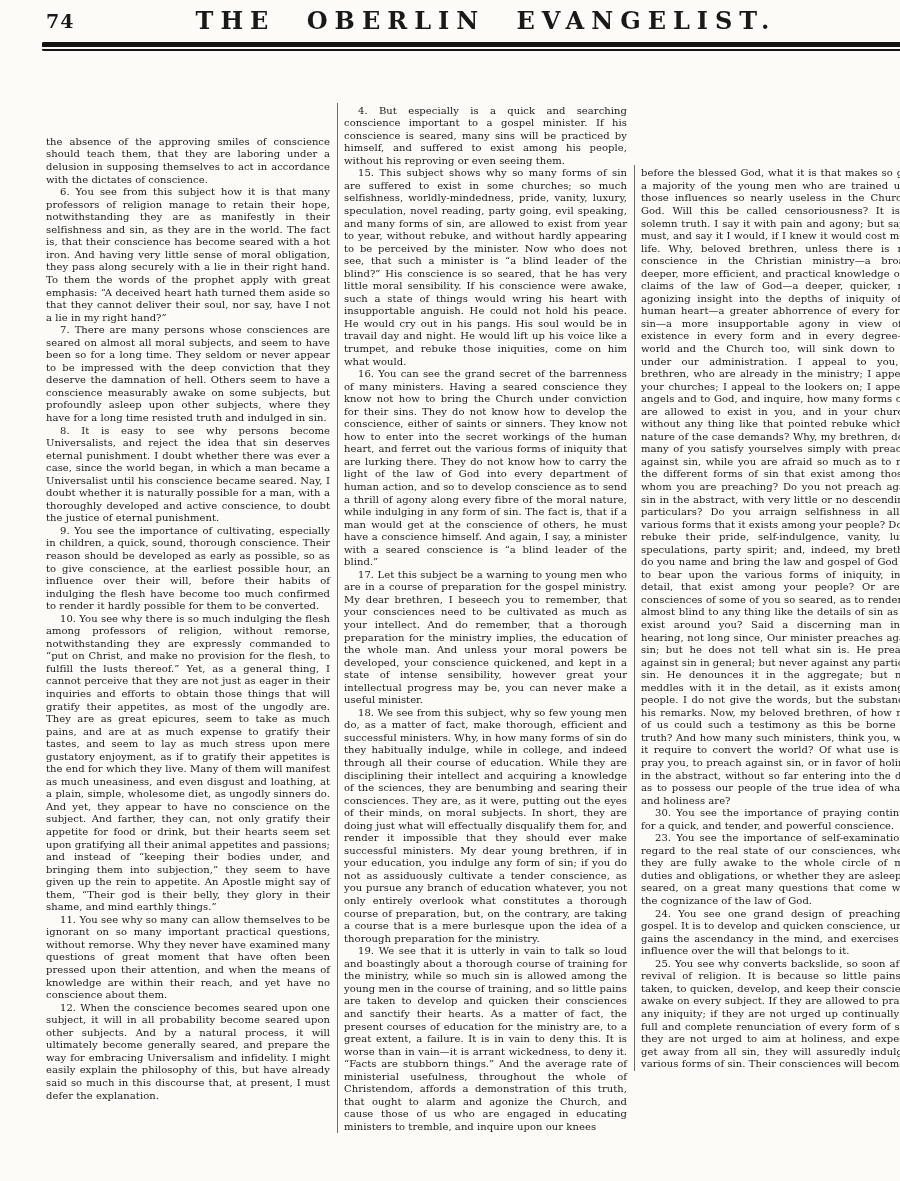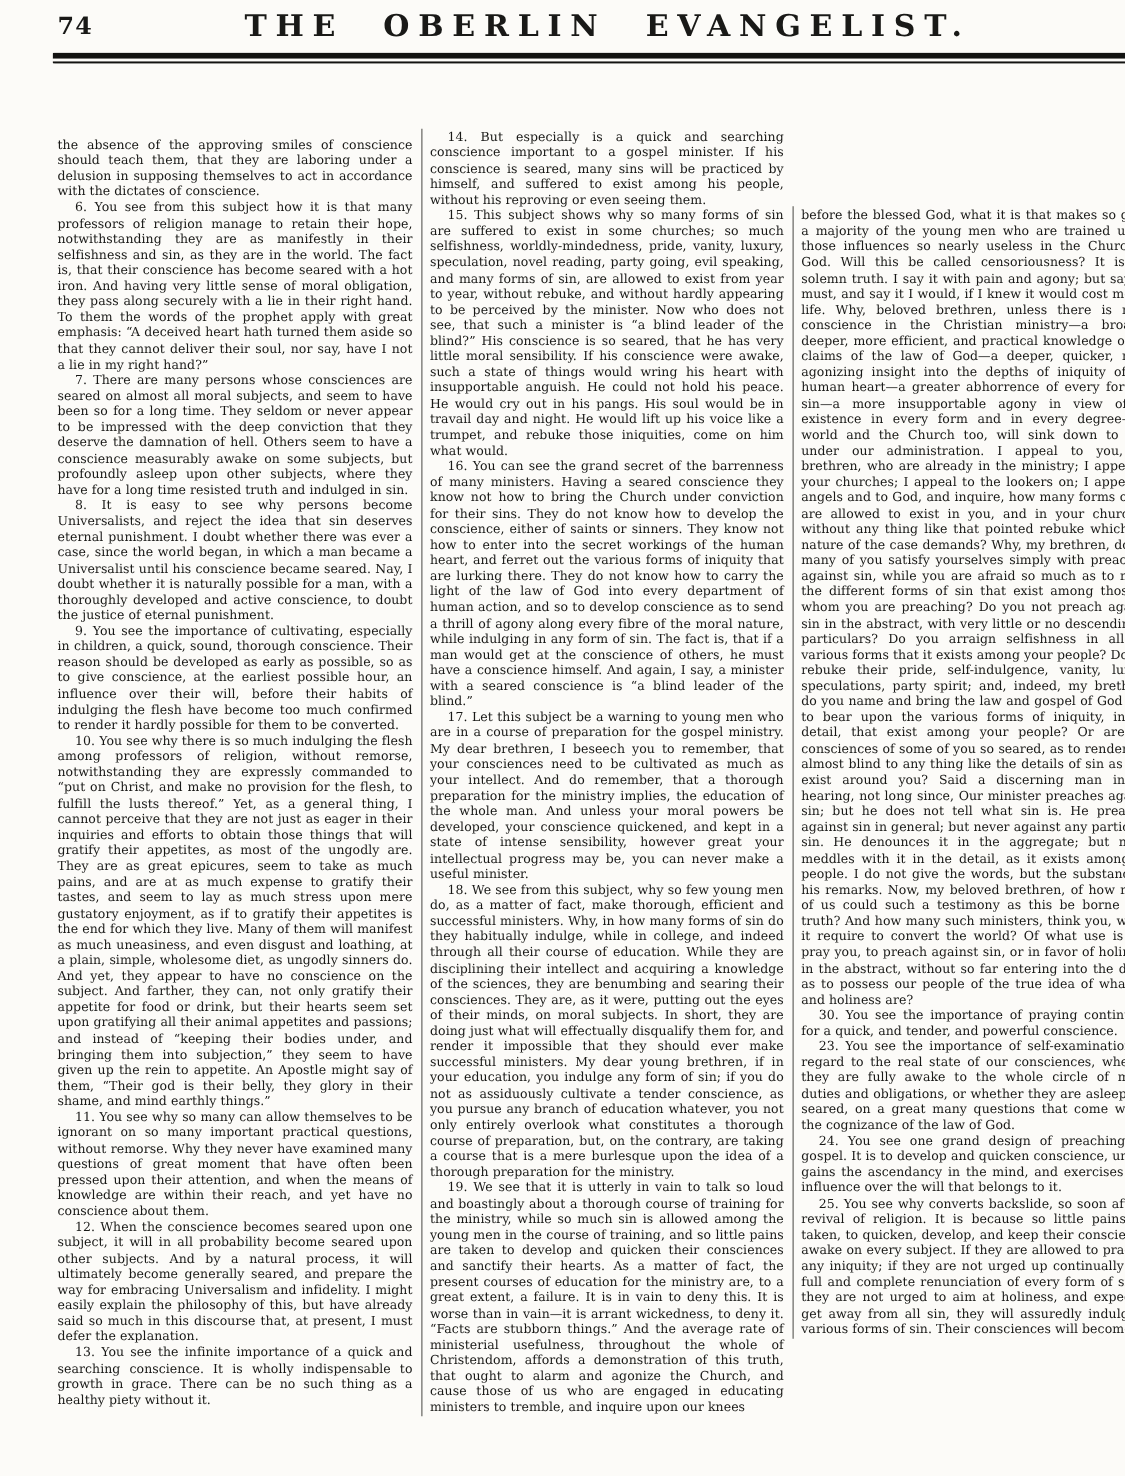--- a/index.html
+++ b/index.html
@@ -84,24 +84,23 @@
   <main class="columns">
     <section class="col">
         <p class="">the absence of the approving smiles of conscience should teach them, that they are laboring under a delusion in supposing themselves to act in accordance with the dictates of conscience.</p>
         <p class="indent">6. You see from this subject how it is that many professors of religion manage to retain their hope, notwithstanding they are as manifestly in their selfishness and sin, as they are in the world. The fact is, that their conscience has become seared with a hot iron. And having very little sense of moral obligation, they pass along securely with a lie in their right hand. To them the words of the prophet apply with great emphasis: “A deceived heart hath turned them aside so that they cannot deliver their soul, nor say, have I not a lie in my right hand?”</p>
         <p class="indent">7. There are many persons whose consciences are seared on almost all moral subjects, and seem to have been so for a long time. They seldom or never appear to be impressed with the deep conviction that they deserve the damnation of hell. Others seem to have a conscience measurably awake on some subjects, but profoundly asleep upon other subjects, where they have for a long time resisted truth and indulged in sin.</p>
         <p class="indent">8. It is easy to see why persons become Universalists, and reject the idea that sin deserves eternal punishment. I doubt whether there was ever a case, since the world began, in which a man became a Universalist until his conscience became seared. Nay, I doubt whether it is naturally possible for a man, with a thoroughly developed and active conscience, to doubt the justice of eternal punishment.</p>
         <p class="indent">9. You see the importance of cultivating, especially in children, a quick, sound, thorough conscience. Their reason should be developed as early as possible, so as to give conscience, at the earliest possible hour, an influence over their will, before their habits of indulging the flesh have become too much confirmed to render it hardly possible for them to be converted.</p>
         <p class="indent">10. You see why there is so much indulging the flesh among professors of religion, without remorse, notwithstanding they are expressly commanded to “put on Christ, and make no provision for the flesh, to fulfill the lusts thereof.” Yet, as a general thing, I cannot perceive that they are not just as eager in their inquiries and efforts to obtain those things that will gratify their appetites, as most of the ungodly are. They are as great epicures, seem to take as much pains, and are at as much expense to gratify their tastes, and seem to lay as much stress upon mere gustatory enjoyment, as if to gratify their appetites is the end for which they live. Many of them will manifest as much uneasiness, and even disgust and loathing, at a plain, simple, wholesome diet, as ungodly sinners do. And yet, they appear to have no conscience on the subject. And farther, they can, not only gratify their appetite for food or drink, but their hearts seem set upon gratifying all their animal appetites and passions; and instead of “keeping their bodies under, and bringing them into subjection,” they seem to have given up the rein to appetite. An Apostle might say of them, “Their god is their belly, they glory in their shame, and mind earthly things.”</p>
         <p class="indent">11. You see why so many can allow themselves to be ignorant on so many important practical questions, without remorse. Why they never have examined many questions of great moment that have often been pressed upon their attention, and when the means of knowledge are within their reach, and yet have no conscience about them.</p>
         <p class="indent">12. When the conscience becomes seared upon one subject, it will in all probability become seared upon other subjects. And by a natural process, it will ultimately become generally seared, and prepare the way for embracing Universalism and infidelity. I might easily explain the philosophy of this, but have already said so much in this discourse that, at present, I must defer the explanation.</p>
-        <p class="indent">13. You see the infinite importance of a quick and searching conscience. It is wholly indispensable to growth in grace. There can be no such thing as a healthy piety without it.</p>
       </section>
     <section class="col">
-        <p class="indent">14. But especially is a quick and searching conscience important to a gospel minister. If his conscience is seared, many sins will be practiced by himself, and suffered to exist among his people, without his reproving or even seeing them.</p>
+        <p class="indent">4. But especially is a quick and searching conscience important to a gospel minister. If his conscience is seared, many sins will be practiced by himself, and suffered to exist among his people, without his reproving or even seeing them.</p>
         <p class="indent">15. This subject shows why so many forms of sin are suffered to exist in some churches; so much selfishness, worldly-mindedness, pride, vanity, luxury, speculation, novel reading, party going, evil speaking, and many forms of sin, are allowed to exist from year to year, without rebuke, and without hardly appearing to be perceived by the minister. Now who does not see, that such a minister is “a blind leader of the blind?” His conscience is so seared, that he has very little moral sensibility. If his conscience were awake, such a state of things would wring his heart with insupportable anguish. He could not hold his peace. He would cry out in his pangs. His soul would be in travail day and night. He would lift up his voice like a trumpet, and rebuke those iniquities, come on him what would.</p>
         <p class="indent">16. You can see the grand secret of the barrenness of many ministers. Having a seared conscience they know not how to bring the Church under conviction for their sins. They do not know how to develop the conscience, either of saints or sinners. They know not how to enter into the secret workings of the human heart, and ferret out the various forms of iniquity that are lurking there. They do not know how to carry the light of the law of God into every department of human action, and so to develop conscience as to send a thrill of agony along every fibre of the moral nature, while indulging in any form of sin. The fact is, that if a man would get at the conscience of others, he must have a conscience himself. And again, I say, a minister with a seared conscience is “a blind leader of the blind.”</p>
         <p class="indent">17. Let this subject be a warning to young men who are in a course of preparation for the gospel ministry. My dear brethren, I beseech you to remember, that your consciences need to be cultivated as much as your intellect. And do remember, that a thorough preparation for the ministry implies, the education of the whole man. And unless your moral powers be developed, your conscience quickened, and kept in a state of intense sensibility, however great your intellectual progress may be, you can never make a useful minister.</p>
         <p class="indent">18. We see from this subject, why so few young men do, as a matter of fact, make thorough, efficient and successful ministers. Why, in how many forms of sin do they habitually indulge, while in college, and indeed through all their course of education. While they are disciplining their intellect and acquiring a knowledge of the sciences, they are benumbing and searing their consciences. They are, as it were, putting out the eyes of their minds, on moral subjects. In short, they are doing just what will effectually disqualify them for, and render it impossible that they should ever make successful ministers. My dear young brethren, if in your education, you indulge any form of sin; if you do not as assiduously cultivate a tender conscience, as you pursue any branch of education whatever, you not only entirely overlook what constitutes a thorough course of preparation, but, on the contrary, are taking a course that is a mere burlesque upon the idea of a thorough preparation for the ministry.</p>
         <p class="indent">19. We see that it is utterly in vain to talk so loud and boastingly about a thorough course of training for the ministry, while so much sin is allowed among the young men in the course of training, and so little pains are taken to develop and quicken their consciences and sanctify their hearts. As a matter of fact, the present courses of education for the ministry are, to a great extent, a failure. It is in vain to deny this. It is worse than in vain—it is arrant wickedness, to deny it. “Facts are stubborn things.” And the average rate of ministerial usefulness, throughout the whole of Christendom, affords a demonstration of this truth, that ought to alarm and agonize the Church, and cause those of us who are engaged in educating ministers to tremble, and inquire upon our knees</p>
       </section>
     <section class="col">
         <p class="">before the blessed God, what it is that makes so great a majority of the young men who are trained under those influences so nearly useless in the Church of God. Will this be called censoriousness? It is the solemn truth. I say it with pain and agony; but say it I must, and say it I would, if I knew it would cost me my life. Why, beloved brethren, unless there is more conscience in the Christian ministry—a broader, deeper, more efficient, and practical knowledge of the claims of the law of God—a deeper, quicker, more agonizing insight into the depths of iniquity of the human heart—a greater abhorrence of every form of sin—a more insupportable agony in view of its existence in every form and in every degree—the world and the Church too, will sink down to hell, under our administration. I appeal to you, my brethren, who are already in the ministry; I appeal to your churches; I appeal to the lookers on; I appeal to angels and to God, and inquire, how many forms of sin are allowed to exist in you, and in your churches, without any thing like that pointed rebuke which the nature of the case demands? Why, my brethren, do not many of you satisfy yourselves simply with preaching against sin, while you are afraid so much as to name the different forms of sin that exist among those to whom you are preaching? Do you not preach against sin in the abstract, with very little or no descending to particulars? Do you arraign selfishness in all the various forms that it exists among your people? Do you rebuke their pride, self-indulgence, vanity, luxury, speculations, party spirit; and, indeed, my brethren, do you name and bring the law and gospel of God fully to bear upon the various forms of iniquity, in the detail, that exist among your people? Or are the consciences of some of you so seared, as to render you almost blind to any thing like the details of sin as they exist around you? Said a discerning man in my hearing, not long since, Our minister preaches against sin; but he does not tell what sin is. He preaches against sin in general; but never against any particular sin. He denounces it in the aggregate; but never meddles with it in the detail, as it exists among his people. I do not give the words, but the substance of his remarks. Now, my beloved brethren, of how many of us could such a testimony as this be borne with truth? And how many such ministers, think you, would it require to convert the world? Of what use is it, I pray you, to preach against sin, or in favor of holiness, in the abstract, without so far entering into the detail as to possess our people of the true idea of what sin and holiness are?</p>
         <p class="indent">30. You see the importance of praying continually for a quick, and tender, and powerful conscience.</p>
         <p class="indent">23. You see the importance of self-examination, in regard to the real state of our consciences, whether they are fully awake to the whole circle of moral duties and obligations, or whether they are asleep and seared, on a great many questions that come within the cognizance of the law of God.</p>

